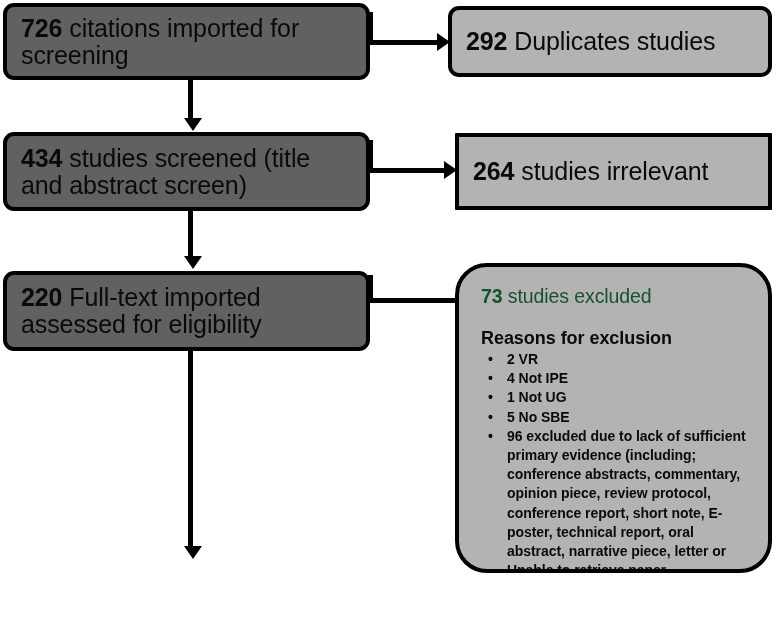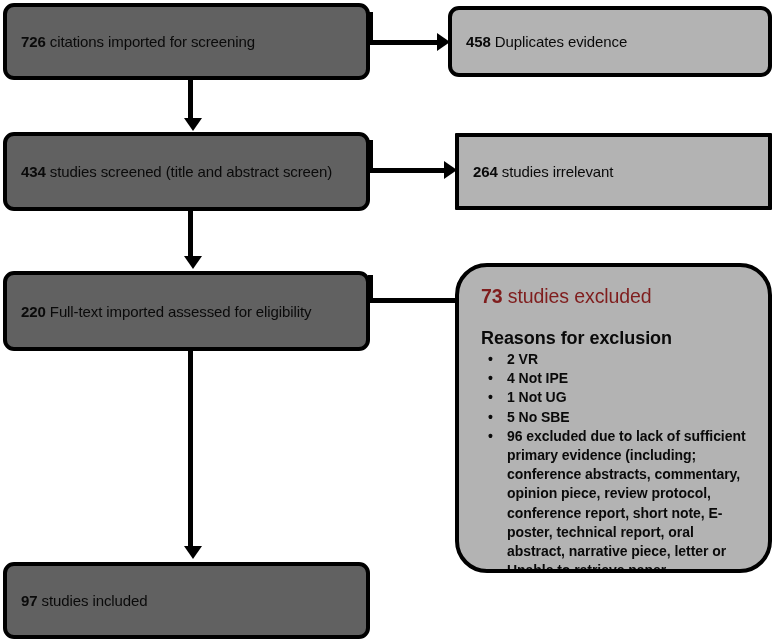--- a/index.html
+++ b/index.html
@@ -29,21 +29,21 @@
     align-items: center;
     overflow: hidden;
   }
   .box-dark {
     background: #616161;
   }
   .box-light {
     background: #b3b3b3;
   }
   .box-text {
-    font-size: 15px;
+    font-size: 25px;
     line-height: 27px;
     letter-spacing: -0.1px;
     padding: 0 14px;
     width: 100%;
     color: #0a0a0a;
   }
   .box-text b {
     font-weight: 700;
   }
 
@@ -88,21 +88,21 @@
 
   
   .excl-inner {
     padding: 16px 16px 0 22px;
     width: 100%;
     box-sizing: border-box;
   }
   .excl-title {
     font-size: 19.5px;
     line-height: 26px;
-    color: #7f1d1d;
+    color: #14532d;
     margin-bottom: 20px;
     letter-spacing: -0.1px;
   }
   .excl-title b { font-weight: 700; }
   .excl-subtitle {
     font-size: 18px;
     line-height: 19px;
     font-weight: 600;
     color: #0a0a0a;
     margin-bottom: 2px;
@@ -201,21 +201,21 @@
 
   <div class="conn" id="conn-h-3-stub"></div>
   <div class="conn conn-h" id="conn-h-3"></div>
   <div class="arrowhead-right" id="arrow-h-3"></div>
 
   <div class="box box-dark" id="node-identification">
     <div class="box-text"><b>726</b> <span>citations imported for screening</span></div>
   </div>
 
   <div class="box box-light" id="node-duplicates">
-    <div class="box-text"><b>458</b> <span>Duplicates evidence</span></div>
+    <div class="box-text"><b>292</b> <span>Duplicates studies</span></div>
   </div>
 
   <div class="box box-dark" id="node-screened">
     <div class="box-text"><b>434</b> <span>studies screened (title and abstract screen)</span></div>
   </div>
 
   <div class="box box-light" id="node-irrelevant">
     <div class="box-text"><b>264</b> <span>studies irrelevant</span></div>
   </div>
 
@@ -230,17 +230,14 @@
       <ul class="excl-list" id="exclusion-reasons-list">
           <li><span class="bullet">•</span><b>2</b><span> VR</span></li>
           <li><span class="bullet">•</span><b>4</b><span> Not IPE</span></li>
           <li><span class="bullet">•</span><b>1</b><span> Not UG</span></li>
           <li><span class="bullet">•</span><b>5</b><span> No SBE</span></li>
           <li><span class="bullet">•</span><b>96</b><span> excluded due to lack of sufficient primary evidence (including; conference abstracts, commentary, opinion piece, review protocol, conference report, short note, E-poster, technical report, oral abstract, narrative piece, letter or Unable to retrieve paper.</span></li>
         </ul>
     </div>
   </div>
 
-  <div class="box box-dark" id="node-included">
-    <div class="box-text"><b>97</b> <span>studies included</span></div>
-  </div>
 
 </div>
 
 </body></html>

